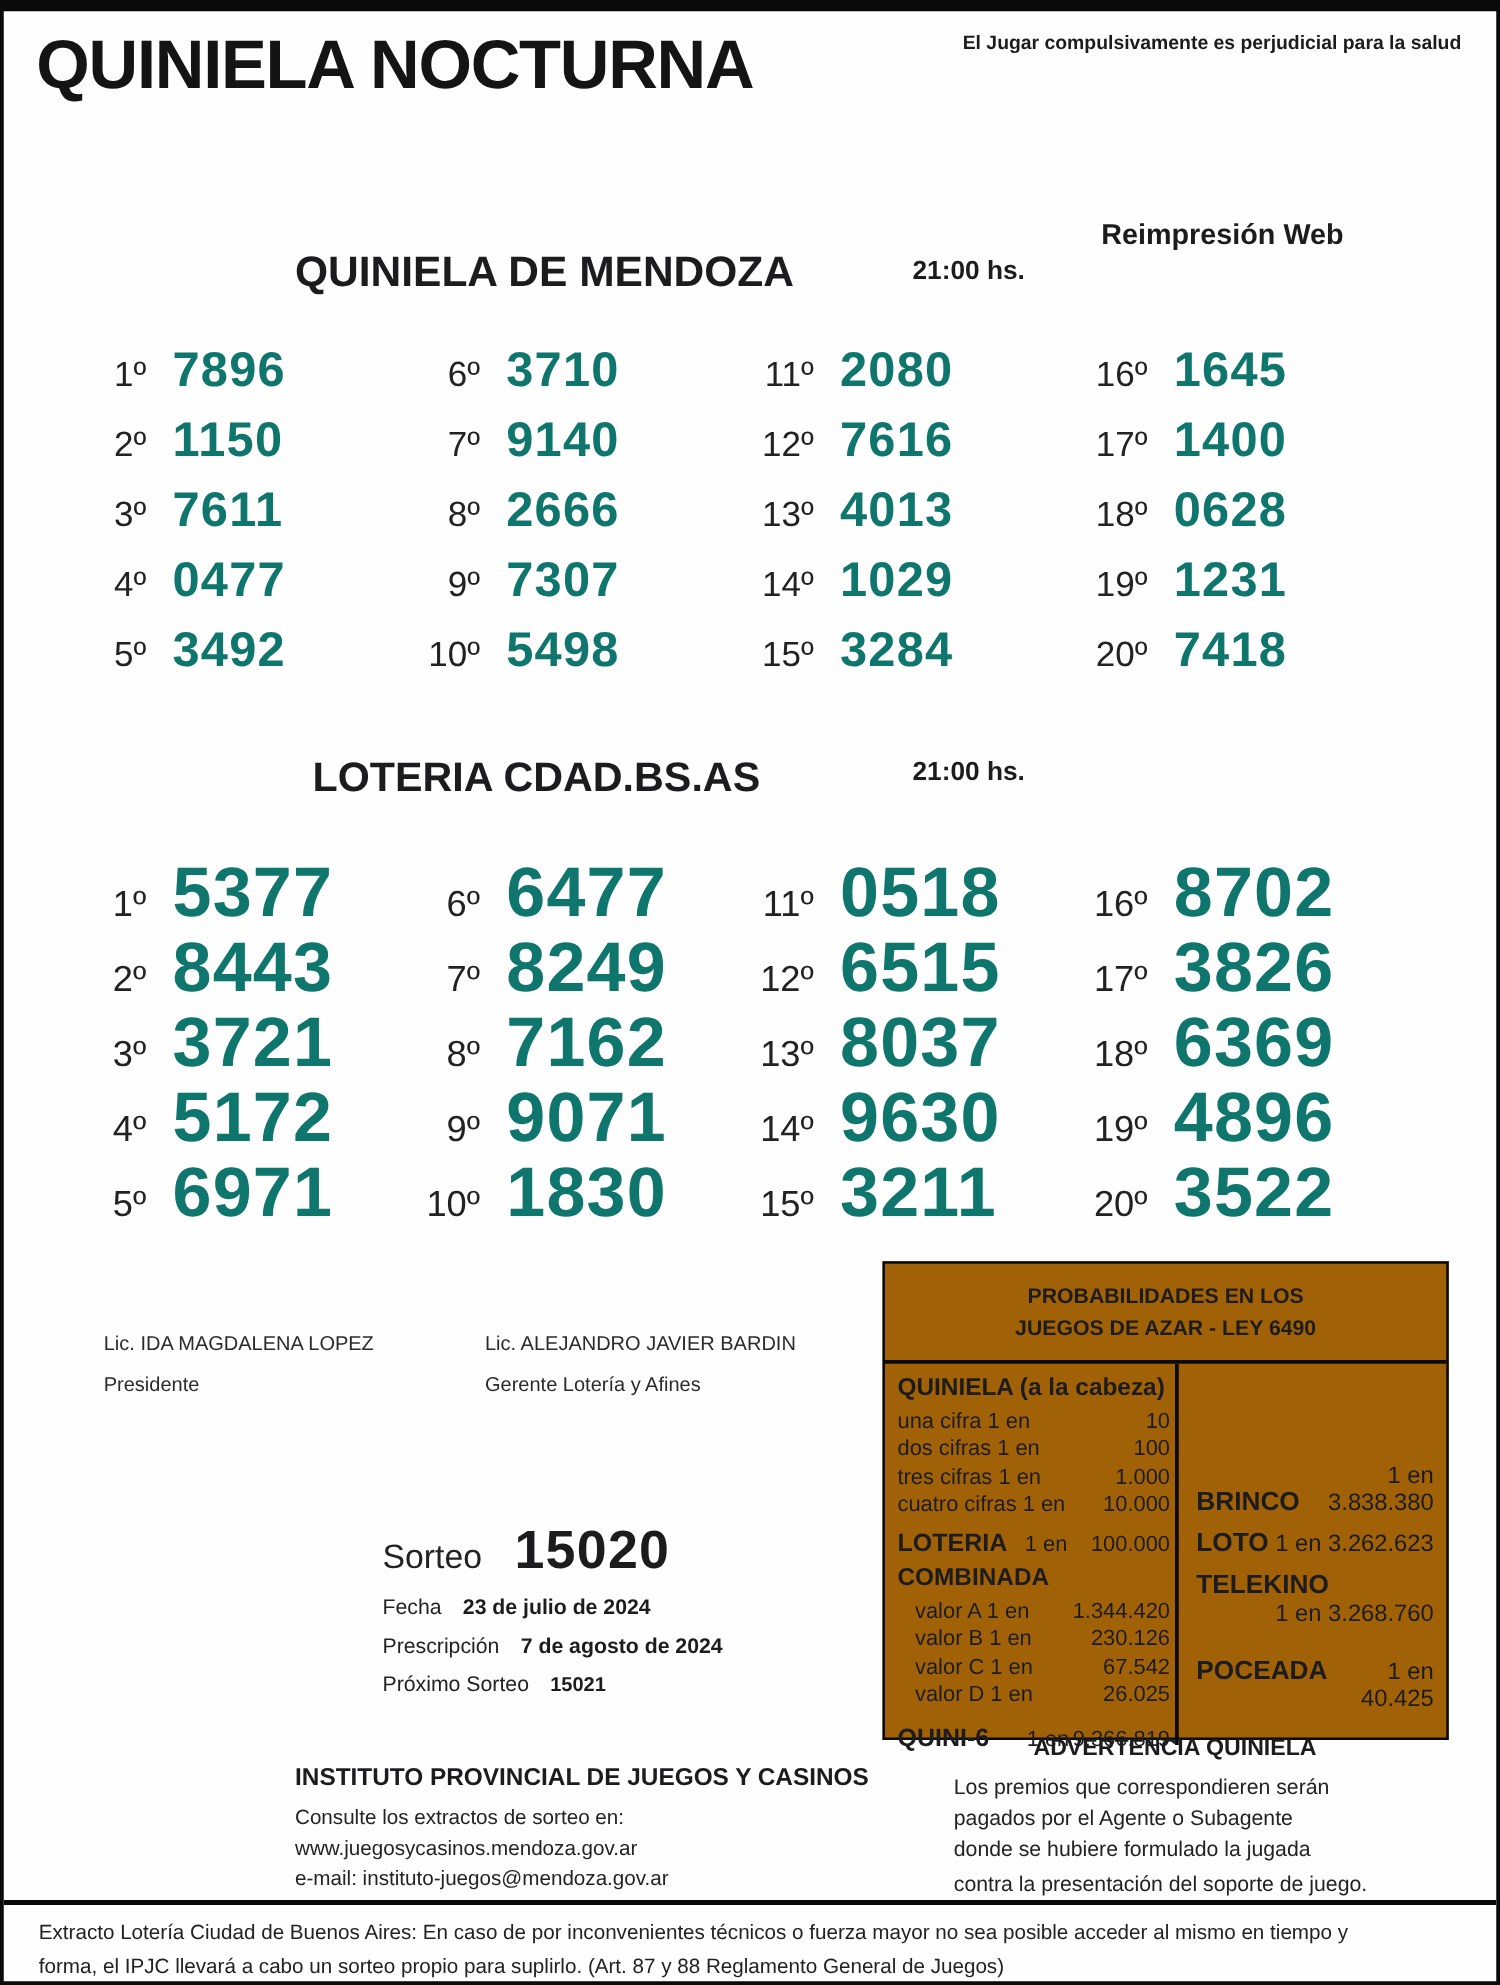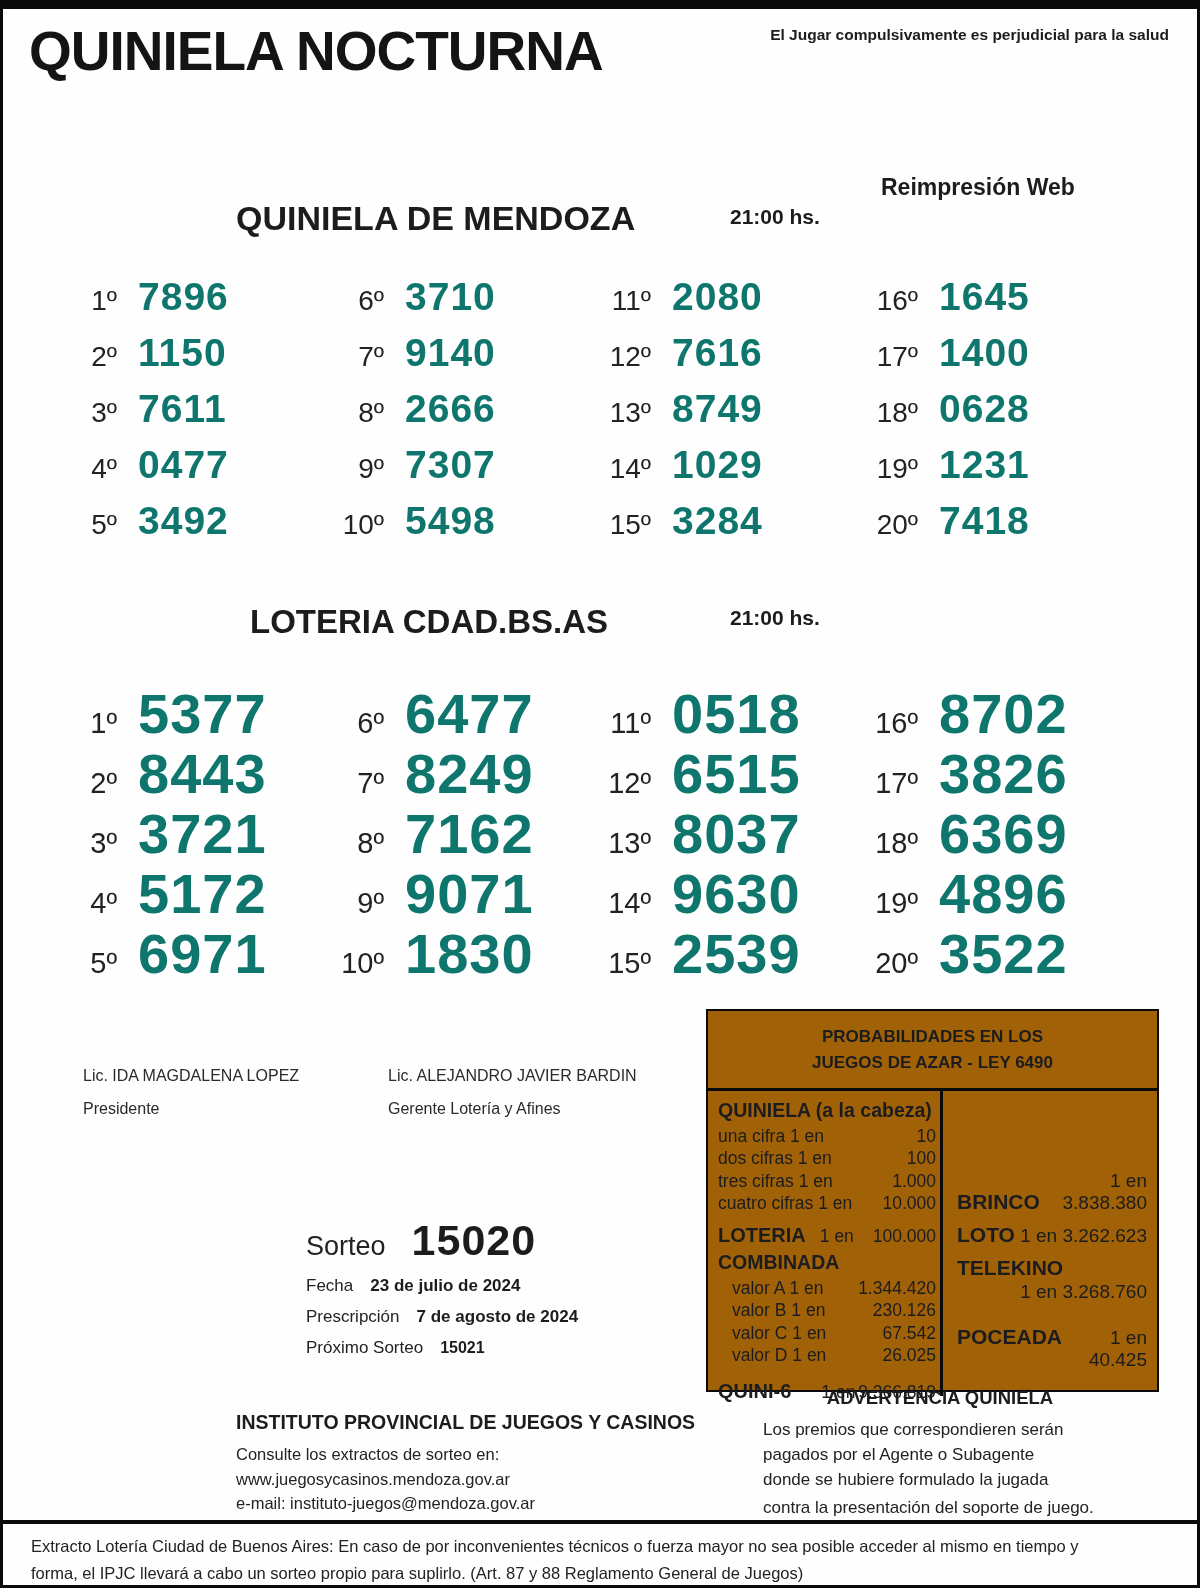--- a/index.html
+++ b/index.html
@@ -129,21 +129,21 @@
       <div class="cell">
       <span class="pos">11º</span>
       <span class="num">2080</span>
     </div>
       <div class="cell">
       <span class="pos">12º</span>
       <span class="num">7616</span>
     </div>
       <div class="cell">
       <span class="pos">13º</span>
-      <span class="num">8749</span>
+      <span class="num">4013</span>
     </div>
       <div class="cell">
       <span class="pos">14º</span>
       <span class="num">1029</span>
     </div>
       <div class="cell">
       <span class="pos">15º</span>
       <span class="num">3284</span>
     </div>
       <div class="cell">
@@ -223,21 +223,21 @@
       <div class="cell">
       <span class="pos">13º</span>
       <span class="num">8037</span>
     </div>
       <div class="cell">
       <span class="pos">14º</span>
       <span class="num">9630</span>
     </div>
       <div class="cell">
       <span class="pos">15º</span>
-      <span class="num">2539</span>
+      <span class="num">3211</span>
     </div>
       <div class="cell">
       <span class="pos">16º</span>
       <span class="num">8702</span>
     </div>
       <div class="cell">
       <span class="pos">17º</span>
       <span class="num">3826</span>
     </div>
       <div class="cell">

